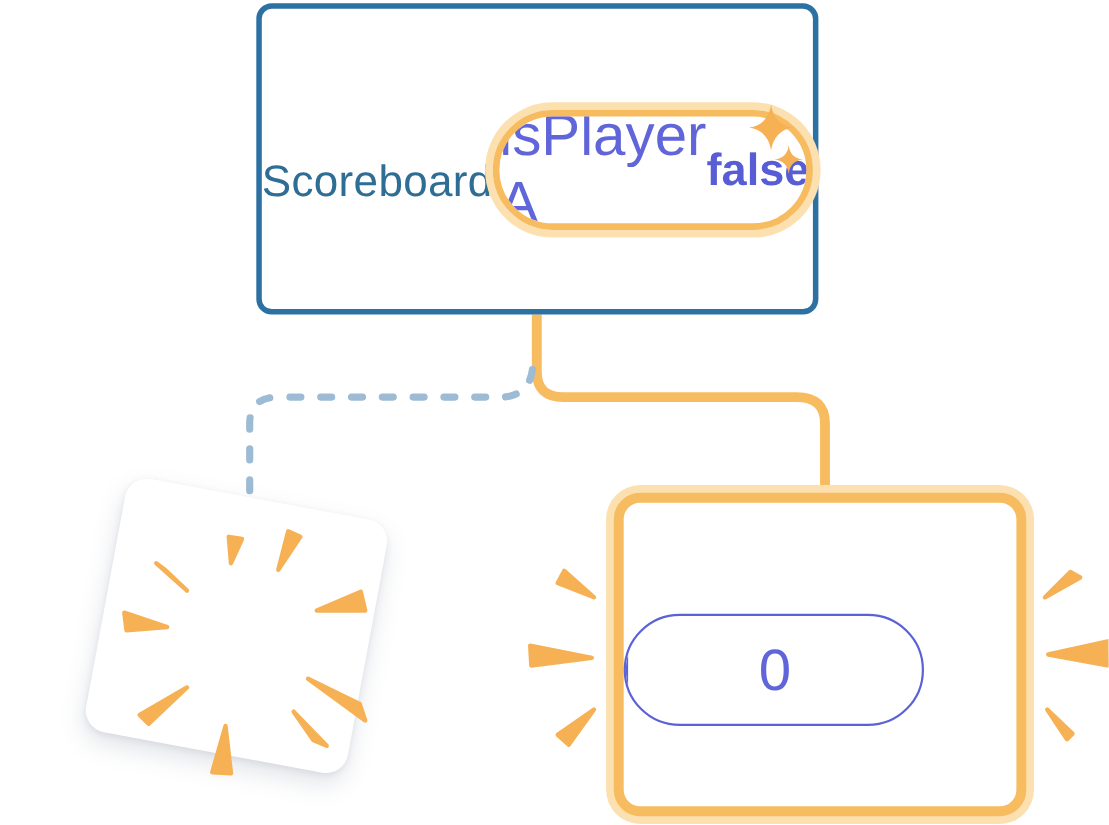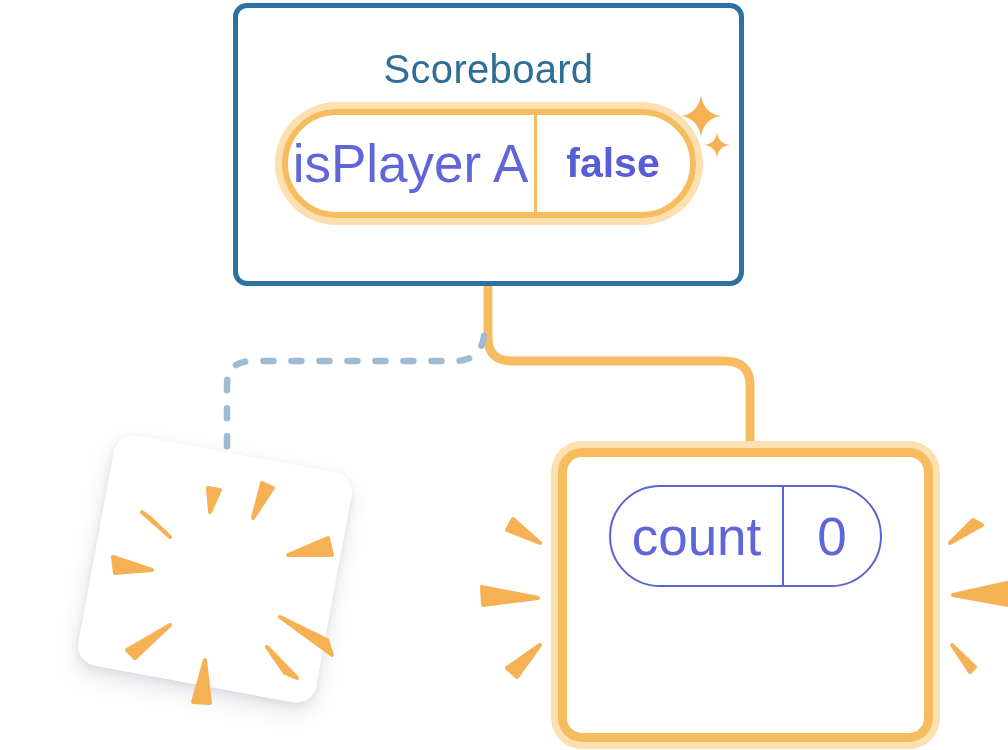--- a/index.html
+++ b/index.html
@@ -9,21 +9,21 @@
     width: 1008px; height: 750px;
     background: #ffffff;
     font-family: "Liberation Sans", sans-serif;
     overflow: hidden;
   }
   svg.overlay { position:absolute; inset:0; width:1008px; height:750px; z-index:0; }
 
   
   .card {
     position:absolute; background:#fff; z-index:1;
-    display:flex; flex-direction:column; align-items:center;
+    display:flex; flex-direction:row; align-items:center;
   }
   .scoreboard-card {
     left:233px; top:3px; width:511px; height:283px;
     border:5px solid var(--card-border-blue);
     border-radius:14px;
   }
   .counter-card {
     left:558px; top:448px; width:375px; height:294px;
     border:9px solid var(--state-orange);
     box-shadow: 0 0 0 7px var(--state-orange-glow);
@@ -96,21 +96,20 @@
     </div>
   </div>
 
   <svg class="deco" style="left:681px; top:93px;" width="50" height="68" viewBox="0 0 50 68">
     <path class="sparkle" d="M20 2 C21.5 13.5 28.5 21.5 40 23 C28.5 24.5 21.5 32.5 20 44 C18.5 32.5 11.5 24.5 0 23 C11.5 21.5 18.5 13.5 20 2 Z"></path>
     <path class="sparkle" d="M36 39 C37 47 41 51 49 52 C41 53 37 57 36 65 C35 57 31 53 23 52 C31 51 35 47 36 39 Z"></path>
   </svg>
 
   <div class="card counter-card">
     <div class="state-pill pill-plain">
-      <div class="pill-cell cell-name">count</div>
       <div class="pill-divider-purple"></div>
       <div class="pill-cell cell-value">0</div>
     </div>
   </div>
 
   <svg class="deco" style="left:473px; top:503px;" width="72" height="180" viewBox="0 0 72 180">
     <polygon class="spike" points="34,27 40,16 67,40"></polygon>
     <polygon class="spike" points="9,84 10,102 65,95"></polygon>
     <polygon class="spike" points="34,165 44,174 67,142"></polygon>
   </svg>

